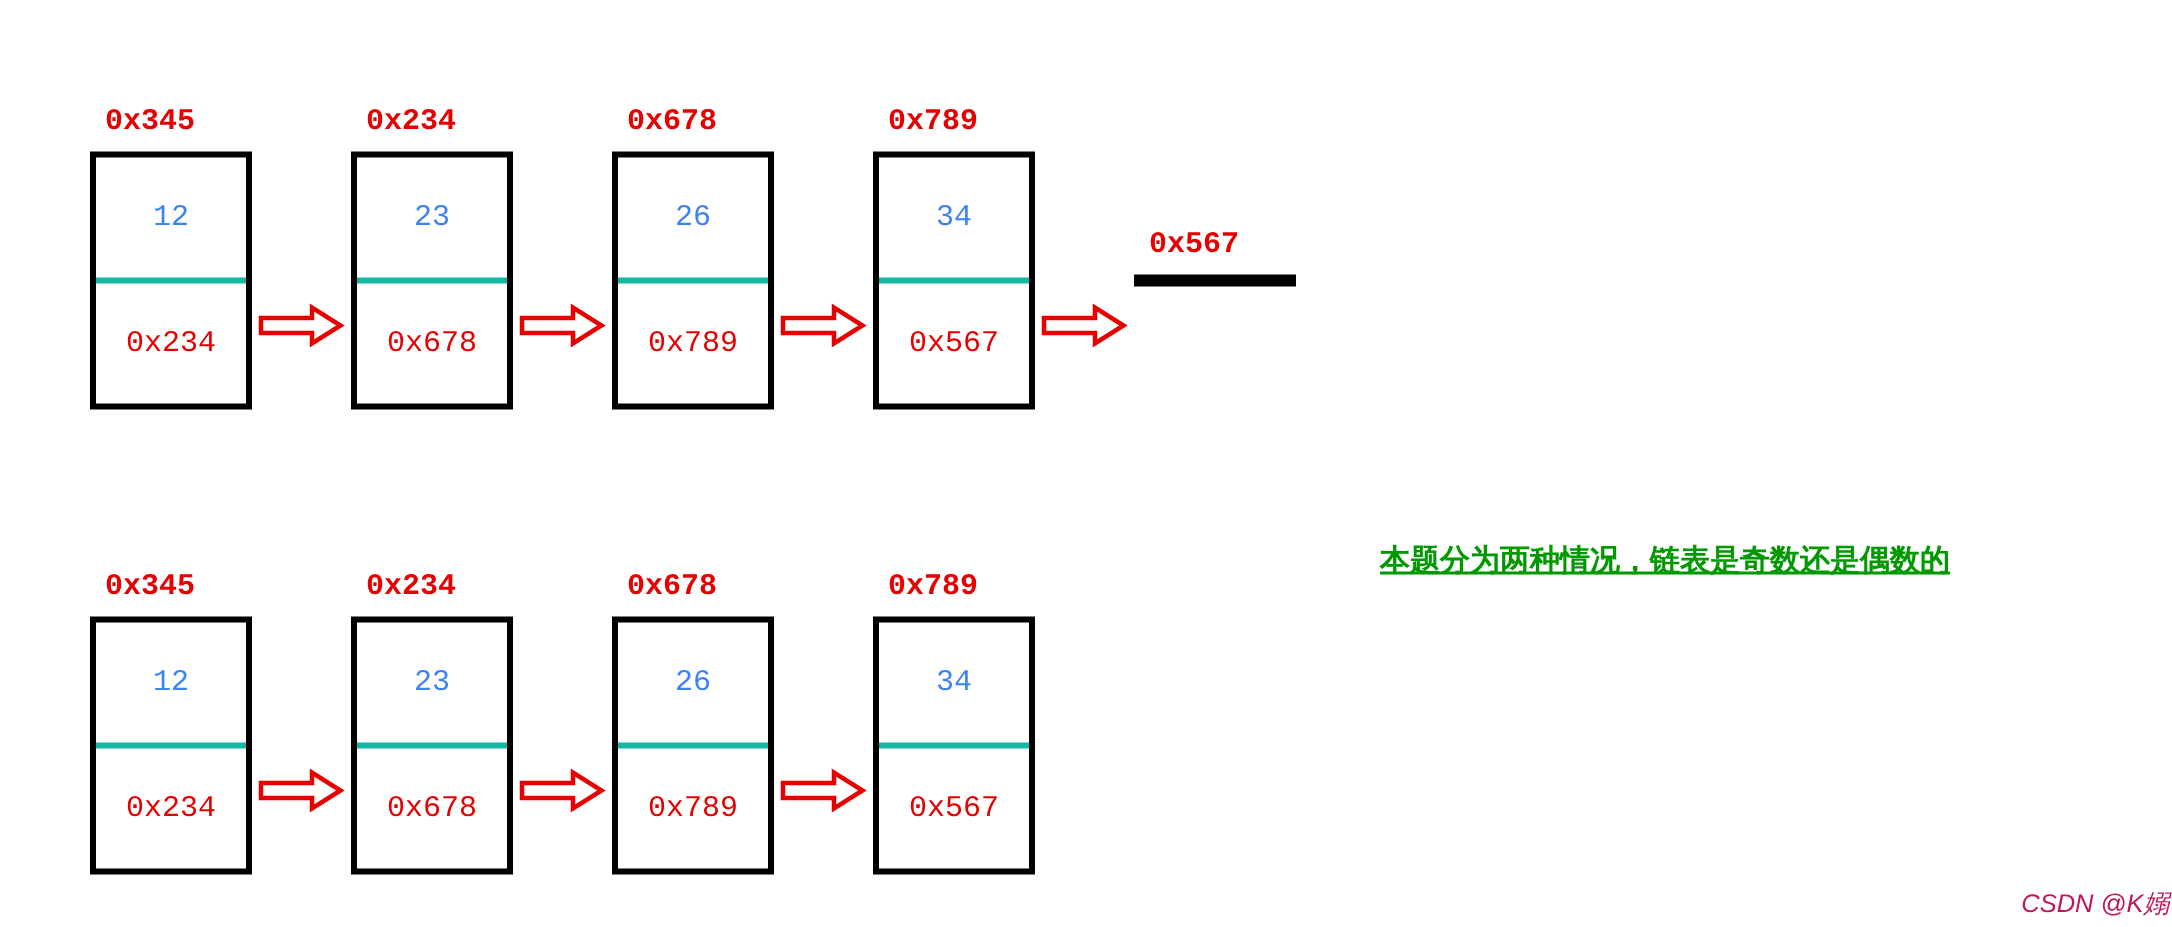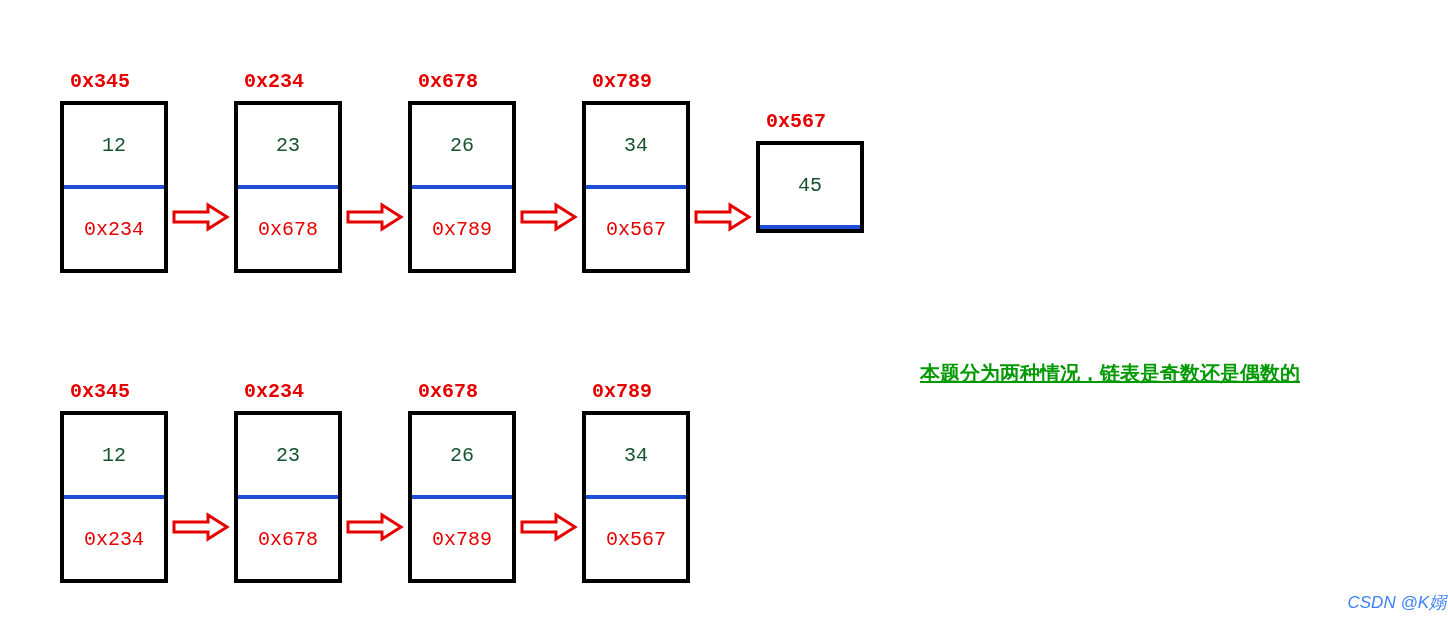--- a/index.html
+++ b/index.html
@@ -34,21 +34,21 @@
     border:4px solid #000;
     width:100px;
   }
   .cell{
     height:80px;
     display:flex;
     align-items:center;
     justify-content:center;
     font-size:20px;
   }
-  .cell-top{border-bottom:4px solid #1d4ed8;color:#14532d}
+  .cell-top{border-bottom:4px solid #14b8a6;color:#3b82f6}
   .cell-bot{color:#e60000}
   .arrow{
     margin:90px 4px 0 4px;
     display:flex;
     align-items:center;
   }
   .arrow svg{display:block}
   .note{
     position:absolute;
     left:920px;
@@ -56,21 +56,21 @@
     color:#009900;
     font-family:"Microsoft YaHei","SimSun",sans-serif;
     font-size:20px;
     font-weight:600;
     text-decoration:underline;
   }
   .watermark{
     position:absolute;
     right:2px;
     bottom:4px;
-    color:#3b82f6;
+    color:#be185d;
     font-family:Arial,"Microsoft YaHei",sans-serif;
     font-size:17px;
     font-style:italic;
   }
 </style>
 </head>
 <body>
 
 <div class="row row1">
   <div class="node-wrap">
@@ -125,21 +125,20 @@
   <div class="arrow">
     <svg width="58" height="30">
         <g fill="none" stroke="#e60000" stroke-width="3">
           <path d="M2 10 H36 V3 L55 15 L36 27 V20 H2 Z"></path>
         </g>
       </svg>
   </div>
   <div class="node-wrap">
     <div class="addr">0x567</div>
     <div class="node">
-      <div class="cell cell-top">45</div>
     </div>
   </div>
 </div>
 
 <div class="row row2">
   <div class="node-wrap">
     <div class="addr">0x345</div>
     <div class="node">
       <div class="cell cell-top">12</div>
       <div class="cell cell-bot">0x234</div>

